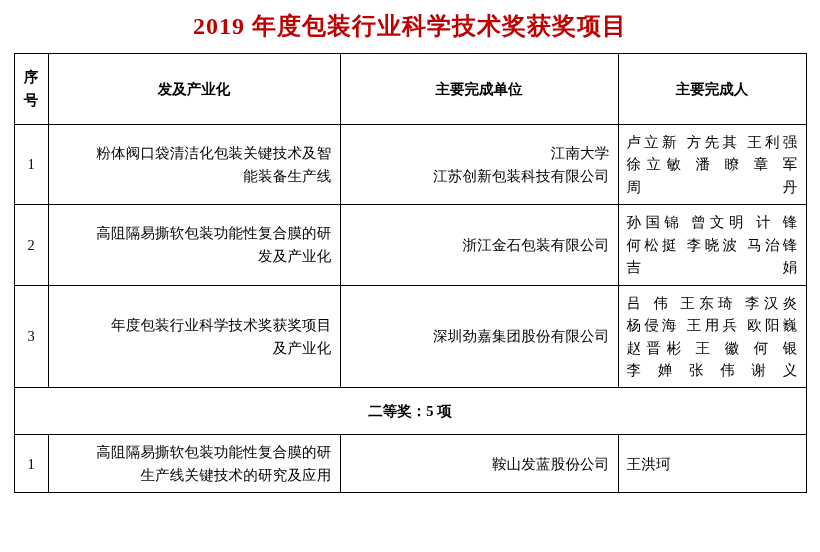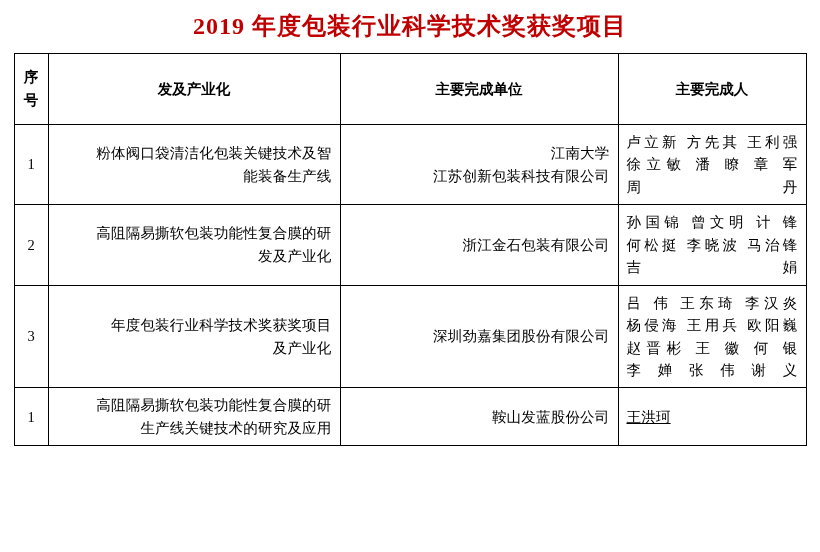--- a/index.html
+++ b/index.html
@@ -165,31 +165,34 @@
           <span class="uline">深圳劲嘉集团股份有限公司</span>
         </td>
         <td class="people-cell">
           <span class="pline">吕  伟  王东琦  李汉炎</span>
           <span class="pline">杨侵海  王用兵  欧阳巍</span>
           <span class="pline">赵晋彬  王  徽  何  银</span>
           <span class="pline">李  婵  张  伟  谢  义</span>
         </td>
       </tr>
 
+      <tr>
+        <td class="section-cell" colspan="4">二等奖：5 项</td>
+      </tr>
 
       <tr>
         <td class="num-cell">1</td>
         <td class="name-cell">
           <span class="nline">高阻隔易撕软包装功能性复合膜的研</span>
           <span class="nline">生产线关键技术的研究及应用</span>
         </td>
         <td class="unit-cell">
           <span class="uline">鞍山发蓝股份公司</span>
         </td>
         <td class="people-cell">
-          <span class="pline" style="text-align-last:left;text-decoration:underline;">王洪珂</span>
+          <span class="pline" style="text-align-last:left;">王洪珂</span>
         </td>
       </tr>
 
     </tbody>
   </table>
 
 </div>
 
 </body></html>

